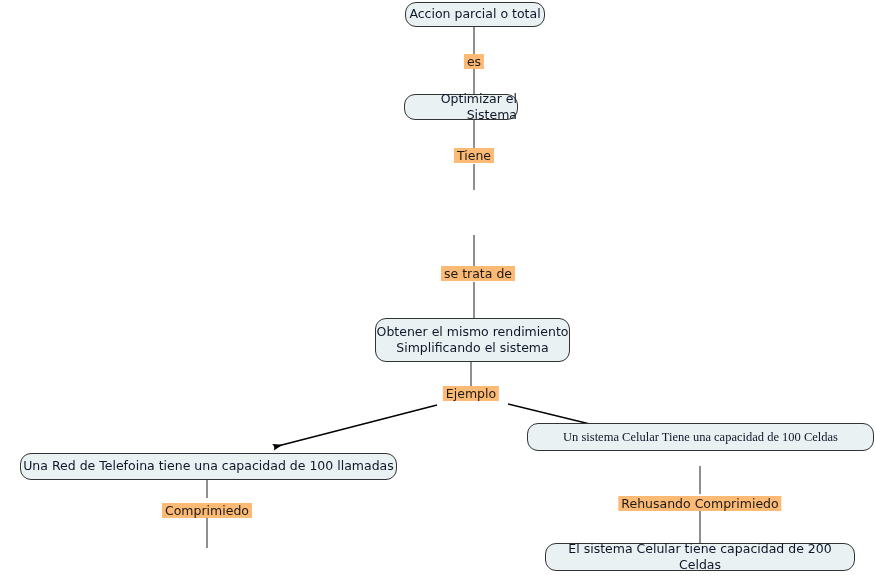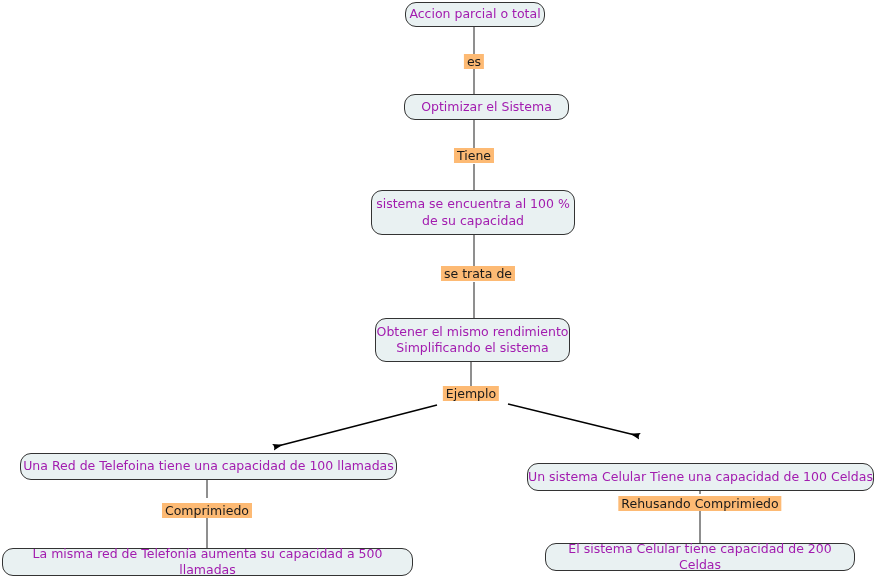--- a/index.html
+++ b/index.html
@@ -31,21 +31,21 @@
     position: absolute;
     box-sizing: border-box;
     background: #e9f1f2;
     border: 1px solid #333333;
     border-radius: 11px;
     display: flex;
     align-items: center;
     justify-content: center;
     text-align: center;
     font-size: 12.5px;
-    color: #a21caf;
+    color: #0f172a;
     line-height: 1.32;
     white-space: pre-line;
     box-shadow: 0 0 0 0 rgba(0,0,0,0);
   }
   .edge-label {
     position: absolute;
     font-size: 12.5px;
     color: #1a1a1a;
     background: #fdba74;
     padding: 0 3px;
@@ -85,45 +85,38 @@
     <line x1="207" y1="515" x2="207" y2="548" stroke="#333333" stroke-width="1.1"></line>
 
     <line x1="700" y1="466" x2="700" y2="494" stroke="#333333" stroke-width="1.1"></line>
     <line x1="700" y1="511" x2="700" y2="543" stroke="#333333" stroke-width="1.1"></line>
   </svg>
 
   <div class="node" style="left:405px; top:2px; width:140px; height:25px;">
     <span>Accion parcial o total</span>
   </div>
 
-  <div class="node" style="left:404px; top:94px; width:165px; height:26px;">
+  <div class="node" style="left:404px; top:94px; width:114px; height:26px;text-align:right;">
     <span>Optimizar el Sistema</span>
   </div>
 
-  <div class="node" style="left:371px; top:190px; width:204px; height:45px;">
-    <span>sistema se encuentra al 100 %
-de su capacidad</span>
-  </div>
 
   <div class="node" style="left:375px; top:318px; width:195px; height:44px;">
     <span>Obtener el mismo rendimiento
 Simplificando el sistema</span>
   </div>
 
   <div class="node" style="left:20px; top:453px; width:377px; height:27px;">
     <span>Una Red de Telefoina tiene una capacidad de 100 llamadas</span>
   </div>
 
-  <div class="node" style="left:527px; top:463px; width:347px; height:28px;">
+  <div class="node" style="left:527px; top:423px; width:347px; height:28px;font-family:Liberation Serif, serif;">
     <span>Un sistema Celular Tiene una capacidad de 100 Celdas</span>
   </div>
 
-  <div class="node" style="left:2px; top:548px; width:411px; height:28px;">
-    <span>La misma red de Telefonía aumenta su capacidad a 500 llamadas</span>
-  </div>
 
   <div class="node" style="left:545px; top:543px; width:310px; height:28px;">
     <span>El sistema Celular tiene capacidad de 200 Celdas</span>
   </div>
 
   <div class="edge-label" style="left:474px; top:54px;">es</div>
 
   <div class="edge-label" style="left:474px; top:148px;">Tiene</div>
 
   <div class="edge-label" style="left:471px; top:266px;margin-left:7px;">se trata de</div>

